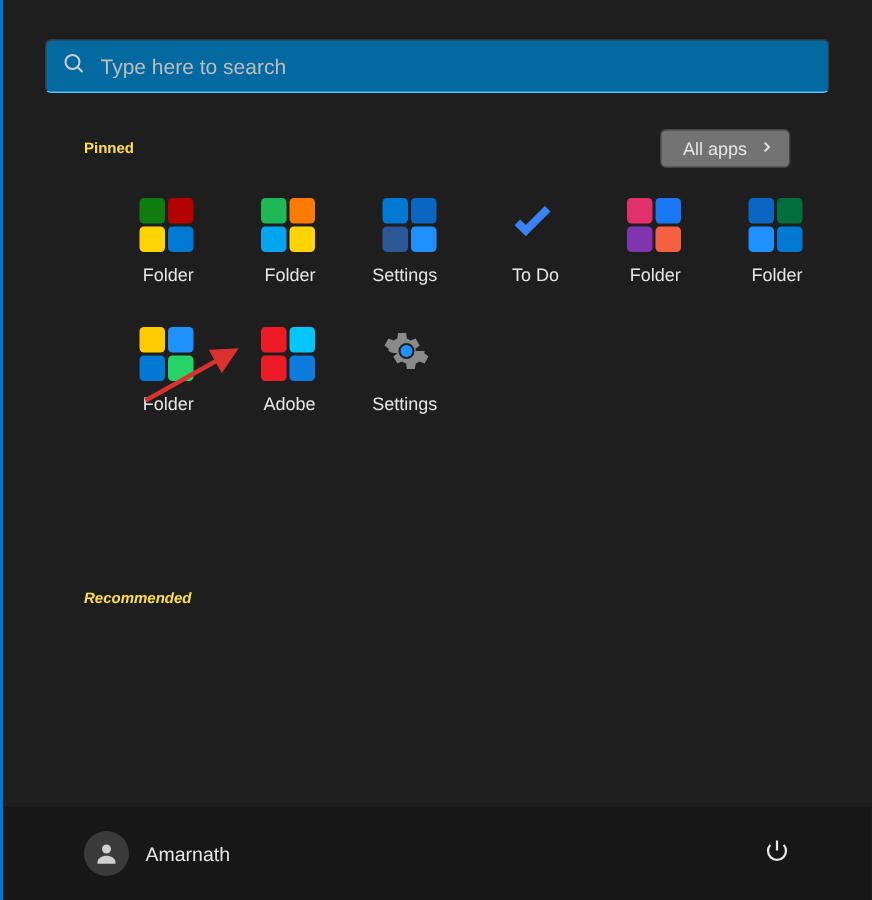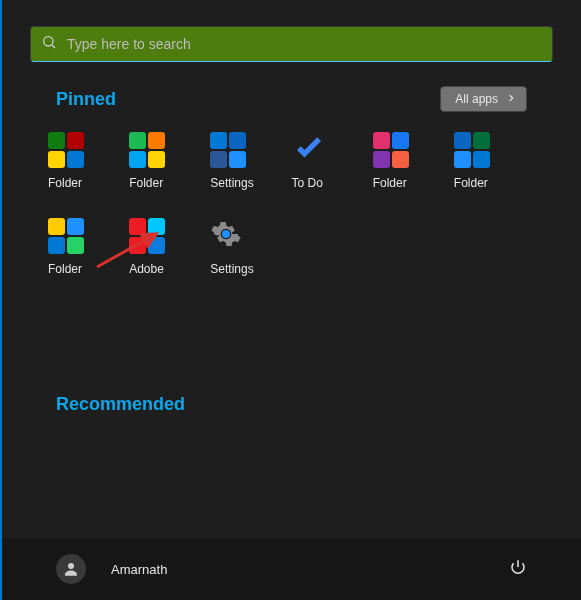--- a/index.html
+++ b/index.html
@@ -11,21 +11,21 @@
     position: relative;
     border-left: 2px solid #0078d4;
   }
   .search-wrap {
     padding: 26px 28px 18px 28px;
   }
   .search {
     display: flex;
     align-items: center;
     height: 36px;
-    background: #4d7c0f;
+    background: #0369a1;
     border: 1px solid #3a3a3a;
     border-bottom: 1px solid #4cc2ff;
     border-radius: 4px;
     padding: 0 10px;
     gap: 10px;
   }
   .search svg { width: 16px; height: 16px; flex: 0 0 auto; }
   .search input {
     background: transparent;
     border: none;
@@ -36,23 +36,23 @@
   }
   .search input::placeholder { color: #bdbdbd; }
 
   .section-head {
     display: flex;
     align-items: center;
     justify-content: space-between;
     padding: 6px 54px 14px 54px;
   }
   .section-title {
-    font-size: 18px;
+    font-size: 10px;
     font-weight: 600;
-    color: #0ea5e9;
+    color: #fde047;
   }
   .all-apps {
     display: flex;
     align-items: center;
     gap: 8px;
     font-size: 12px;
     color: #e6e6e6;
     background: #737373;
     border: 1px solid #444;
     border-radius: 4px;
@@ -64,21 +64,21 @@
   .grid {
     display: grid;
     grid-template-columns: repeat(6, 1fr);
     column-gap: 0;
     row-gap: 28px;
     padding: 6px 46px 0 46px;
   }
   .tile {
     display: flex;
     flex-direction: column;
-    align-items: flex-start;
+    align-items: flex-end;
     gap: 8px;
     cursor: default;
   }
   .tile-icon {
     width: 36px;
     height: 36px;
     position: relative;
   }
   .tile-label {
     font-size: 12px;
@@ -107,20 +107,21 @@
     left: 92px;
     top: 230px;
     width: 70px;
     height: 40px;
     pointer-events: none;
   }
 
   
   .recommended {
     padding: 118px 31px 0 54px;
+    font-style: italic;
   }
   .rec-text {
     font-size: 12.5px;
     color: #cfcfcf;
     margin-top: 18px;
   }
   .rec-link {
     color: #7db8ff;
     text-decoration: underline;
   }
@@ -132,21 +133,21 @@
     height: 62px;
     background: #171717;
     display: flex;
     align-items: center;
     justify-content: space-between;
     padding: 0 48px 0 54px;
   }
   .user {
     display: flex;
     align-items: center;
-    gap: 25px;
+    gap: 11px;
   }
   .avatar {
     width: 30px; height: 30px;
     border-radius: 50%;
     background: #3a3a3a;
     display: flex;
     align-items: center;
     justify-content: center;
   }
   .avatar svg { width: 18px; height: 18px; }

